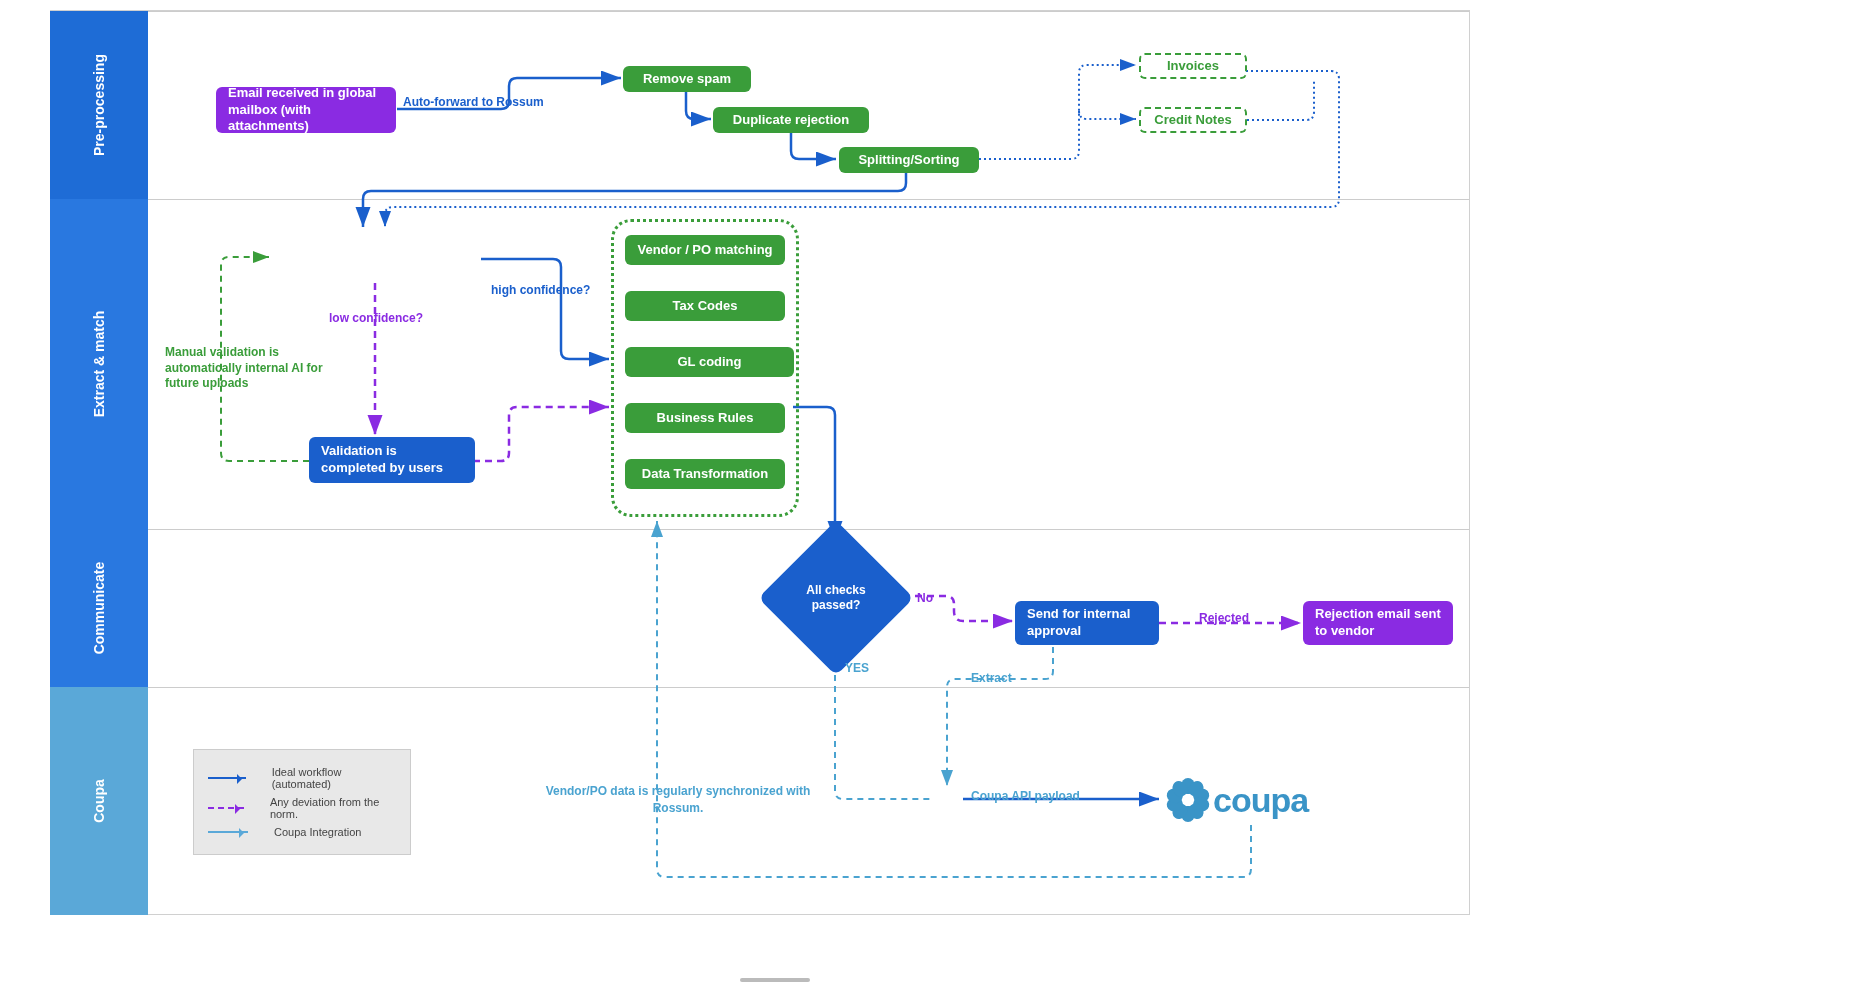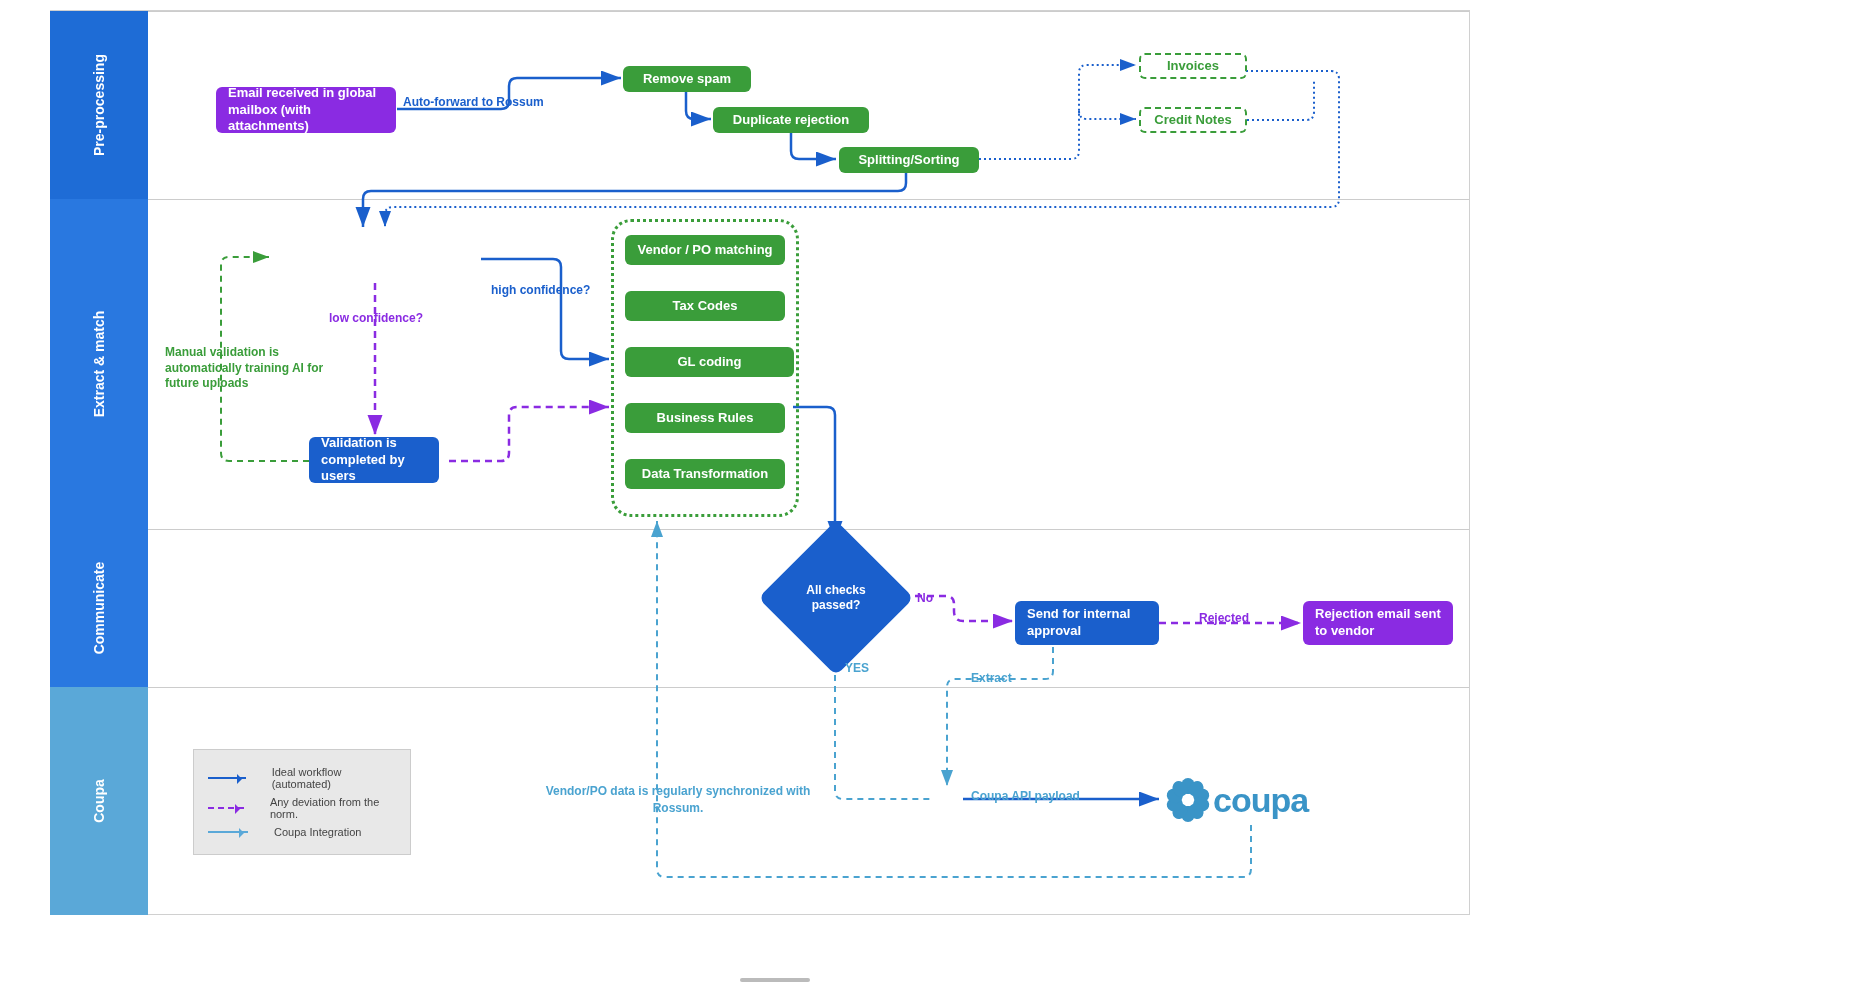--- a/index.html
+++ b/index.html
@@ -144,21 +144,21 @@
   <div class="node green" style="left:788px;top:136px;width:140px;height:26px">
         <span>Splitting/Sorting</span>
       </div>
   <div class="node green-dash" style="left:1088px;top:42px;width:108px;height:26px">
         <span>Invoices</span>
       </div>
   <div class="node green-dash" style="left:1088px;top:96px;width:108px;height:26px">
         <span>Credit Notes</span>
       </div>
 
-  <div class="node blue" style="left:258px;top:426px;width:130px;height:46px">
+  <div class="node blue" style="left:258px;top:426px;width:166px;height:46px">
         <span>Validation is completed by users</span>
       </div>
 
   <div class="transform-group" style="left:560px;top:208px;width:188px;height:298px"></div>
   <div class="node green" style="left:574px;top:224px;width:160px;height:30px">
         <span>Vendor / PO matching</span>
       </div>
   <div class="node green" style="left:574px;top:280px;width:160px;height:30px">
         <span>Tax Codes</span>
       </div>
@@ -194,21 +194,21 @@
           <span style="transform:rotate(252deg)"></span>
           <span style="transform:rotate(288deg)"></span>
           <span style="transform:rotate(324deg)"></span>
     </div>
     <span>coupa</span>
   </div>
 
   <div class="lbl c-blue" style="left:352px;top:84px">Auto-forward to Rossum</div>
   <div class="lbl c-purple" style="left:278px;top:300px">low confidence?</div>
   <div class="lbl c-blue" style="left:440px;top:272px">high confidence?</div>
-  <div class="lbl c-green" style="left:114px;top:334px;width:170px;line-height:1.3">Manual validation is automatically training AI for future uploads</div>
+  <div class="lbl c-green" style="left:114px;top:334px;width:170px;line-height:1.3">Manual validation is automatically internal AI for future uploads</div>
   <div class="lbl c-purple" style="left:866px;top:580px">No</div>
   <div class="lbl c-sky" style="left:794px;top:650px">YES</div>
   <div class="lbl c-sky" style="left:920px;top:660px">Extract</div>
   <div class="lbl c-purple" style="left:1148px;top:600px">Rejected</div>
   <div class="lbl c-sky" style="left:920px;top:778px">Coupa API payload</div>
   <div class="lbl c-sky" style="left:492px;top:772px;width:270px;text-align:center;line-height:1.4">Vendor/PO data is regularly synchronized with Rossum.</div>
 
   <div class="legend" style="left:142px;top:738px;width:218px">
     <div class="legend-row">
           <div class="arrow-sample as-solid"></div>

